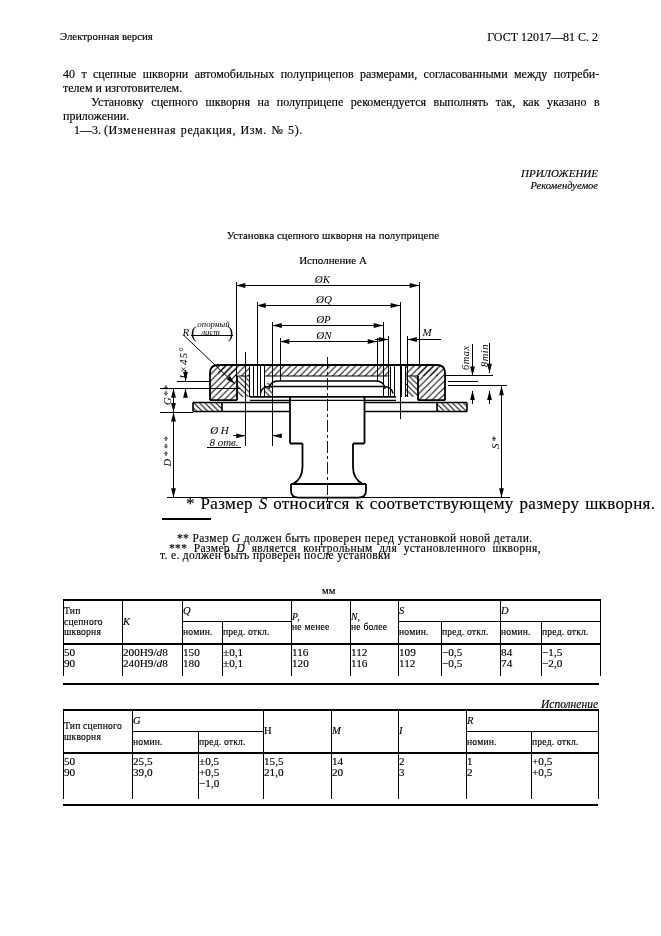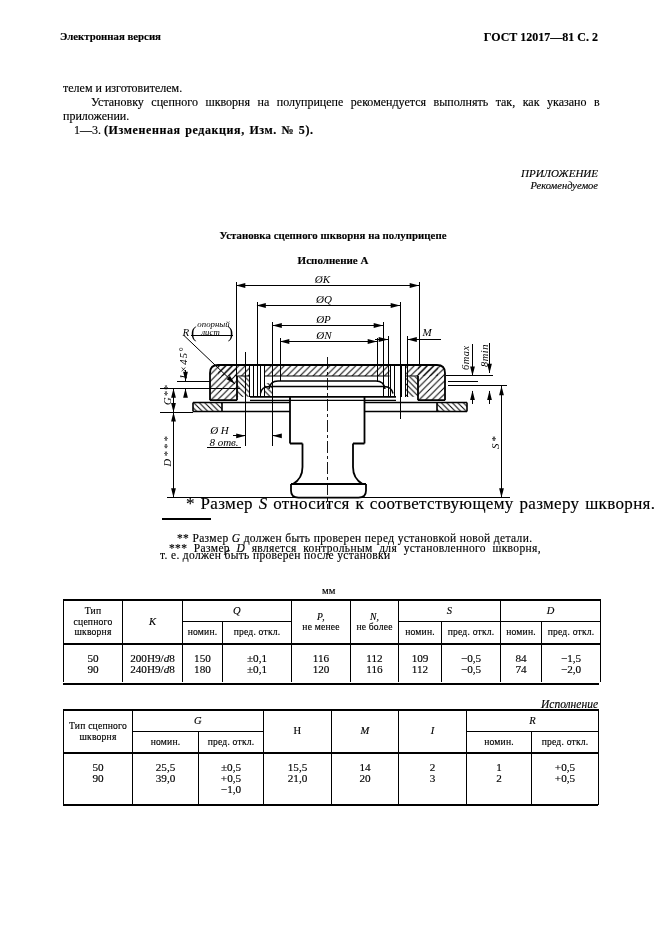--- a/index.html
+++ b/index.html
@@ -1,34 +1,35 @@
 <!DOCTYPE html>
 <html><head><meta charset="utf-8"><style>
 html,body{margin:0;padding:0;background:#fff}
 #page{position:relative;width:661px;height:936px;background:#fff;font-family:"Liberation Serif",serif;color:#000;overflow:hidden;-webkit-text-stroke:0.15px #000}
 .abs{position:absolute}
-.b{font-weight:bold}
+.b{font-weight:normal}
 .i{font-style:italic}
 .line{white-space:nowrap}
 #svg1{left:0;top:0}
 table{border-collapse:collapse;table-layout:fixed;font-family:"Liberation Serif",serif}
-td{padding:0;text-align:center;vertical-align:middle;overflow:visible}
+td{padding:0;text-align:left;vertical-align:middle;overflow:visible}
 .th{font-size:9.6px;line-height:10.5px;letter-spacing:0.2px}
 .dt{font-size:11.2px;line-height:11px}
-.dt td{vertical-align:top;padding-top:8px}
+.dt td{vertical-align:top;padding-top:2px}
 table{border-top:2px solid #000}
 .vb{border-left:1px solid #000;border-right:1px solid #000}
 .hb{border-bottom:2px solid #000}
 td.dc{border-bottom:none}
 </style></head><body>
 <div id="page">
 
 <div class="abs b line" style="left:60px;top:30px;font-size:10.8px">Электронная версия</div>
 <div class="abs b line" style="right:63px;top:29.5px;font-size:12px">ГОСТ 12017—81 С. 2</div>
 
+<div class="abs line" style="left:63px;top:66.5px;font-size:12px;word-spacing:3.4px">40 т сцепные шкворни автомобильных полуприцепов размерами, согласованными между потреби-</div>
 <div class="abs line" style="left:63px;top:80.5px;font-size:12px">телем и изготовителем.</div>
 <div class="abs line" style="left:91px;top:94.5px;font-size:12px;word-spacing:4.5px">Установку сцепного шкворня на полуприцепе рекомендуется выполнять так, как указано в</div>
 <div class="abs line" style="left:63px;top:108.5px;font-size:12px">приложении.</div>
 <div class="abs line" style="left:74px;top:122.5px;font-size:12px">1—3. <span class="b" style="letter-spacing:0.6px;word-spacing:1px">(Измененная редакция, Изм. № 5).</span></div>
 
 <div class="abs i line" style="right:63px;top:167px;font-size:11px">ПРИЛОЖЕНИЕ</div>
 <div class="abs i line" style="right:63px;top:180px;font-size:10.5px">Рекомендуемое</div>
 
 <div class="abs b line" style="left:0;width:666px;top:229px;font-size:10.8px;text-align:center;letter-spacing:0.05px">Установка сцепного шкворня на полуприцепе</div>
 <div class="abs b line" style="left:0;width:666px;top:253.5px;font-size:11px;text-align:center">Исполнение А</div>

